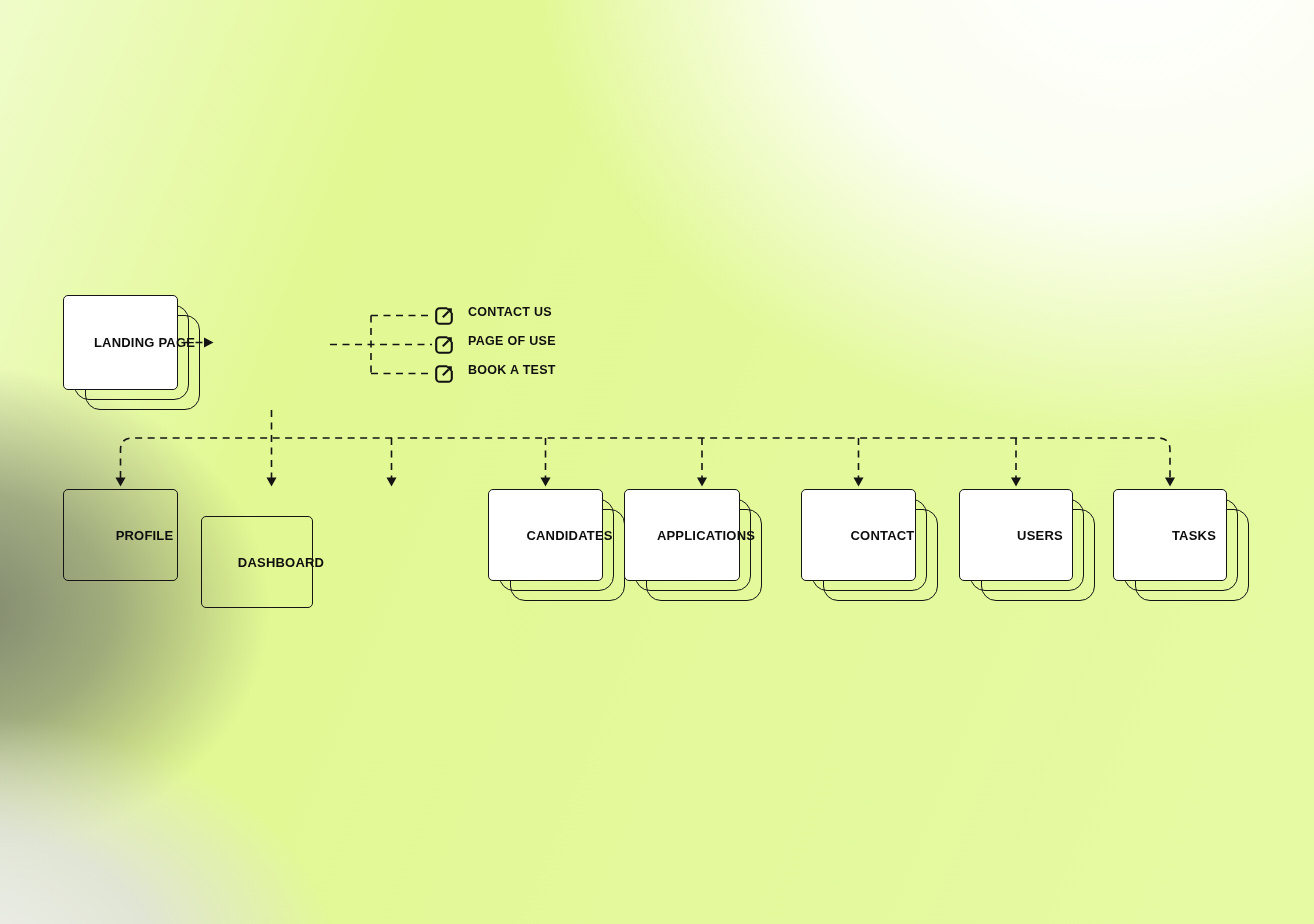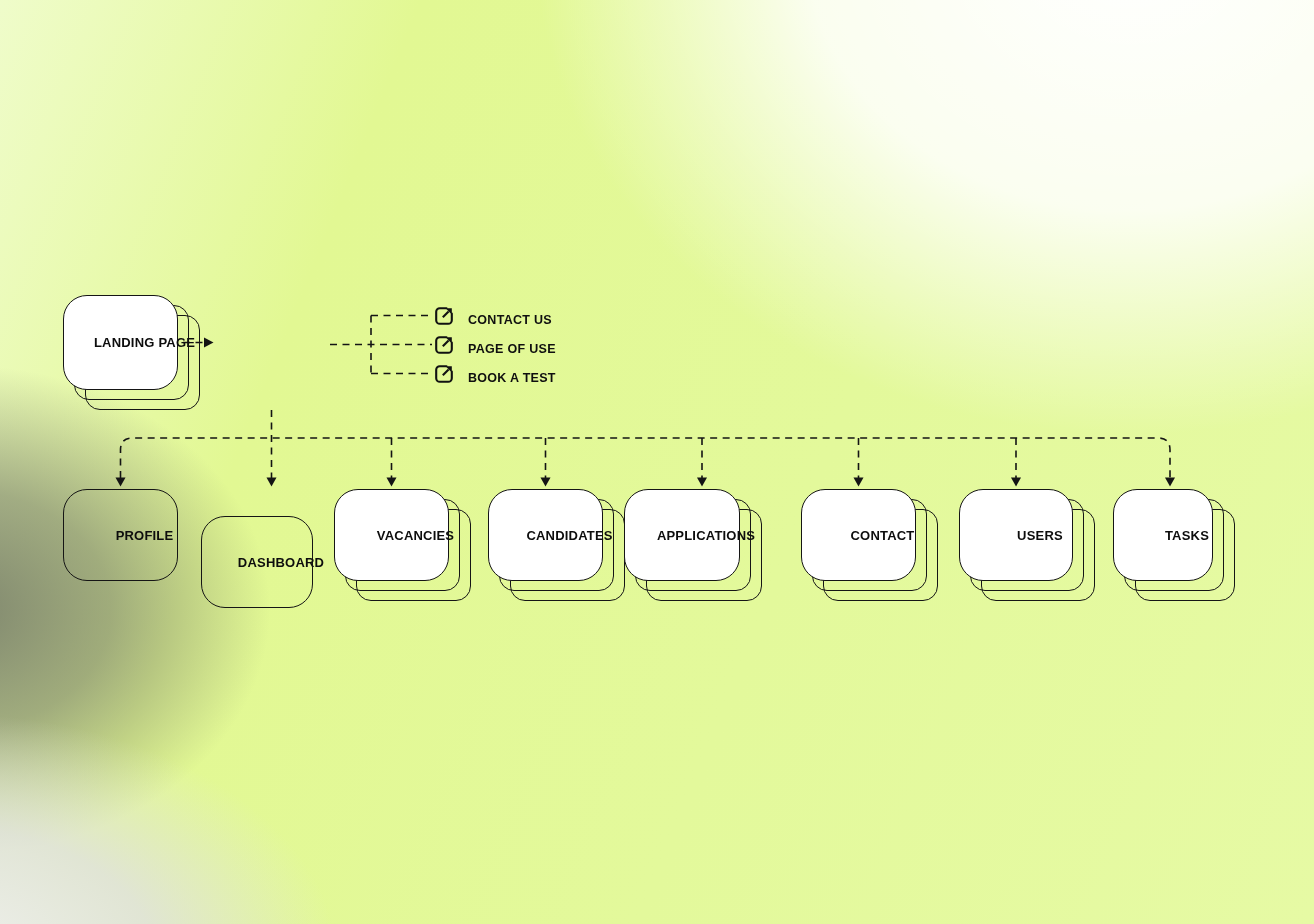--- a/index.html
+++ b/index.html
@@ -13,26 +13,26 @@
       linear-gradient(112deg, #effcca 0%, #e2f893 25%, #e3f99b 60%, #e6faa4 100%);
   }
   svg.connectors{position:absolute;left:0;top:0;pointer-events:none;}
   .dash{fill:none;stroke:#141414;stroke-width:1.6;stroke-dasharray:7 5.5;}
   .head{fill:#141414;stroke:none;}
 
   .card{position:absolute;}
   .ghost{position:absolute;inset:0;border:1.5px solid #151515;border-radius:15px;background:transparent;display:block;}
   .g1{transform:translate(11px,10px);}
   .g2{transform:translate(22px,20px);}
-  .face{position:absolute;inset:0;border:1.5px solid #151515;border-radius:24px;background:#ffffff;
+  .face{position:absolute;inset:0;border:1.5px solid #151515;border-radius:5px;background:#ffffff;
         display:flex;align-items:center;justify-content:center;padding-left:48px;}
   .card.plain .face{background:transparent;}
   .lbl{font-weight:700;font-size:13px;line-height:1;letter-spacing:.2px;color:#0d0d0d;white-space:nowrap;}
 
-  .ext-link{position:absolute;left:433px;height:22px;display:flex;align-items:flex-end;cursor:pointer;}
+  .ext-link{position:absolute;left:433px;height:22px;display:flex;align-items:flex-start;cursor:pointer;}
   .ext-icon{width:22px;height:22px;display:block;flex:0 0 auto;}
   .ext-lbl{margin-left:13px;font-weight:700;font-size:12.5px;letter-spacing:.3px;color:#0f0f0f;white-space:nowrap;}
 </style>
 </head>
 <body>
 
 <div class="canvas">
 
   <svg class="connectors" width="1314" height="924" viewBox="0 0 1314 924">
 
@@ -104,27 +104,20 @@
       <span class="lbl">PROFILE</span>
     </div>
   </div>
 
   <div class="card plain" style="left:201px;top:516px;width:112px;height:92px">
     <div class="face">
       <span class="lbl">DASHBOARD</span>
     </div>
   </div>
 
-  <div class="card stacked" style="left:334px;top:489px;width:115px;height:92px">
-    <i class="ghost g2"></i>
-    <i class="ghost g1"></i>
-    <div class="face">
-      <span class="lbl">VACANCIES</span>
-    </div>
-  </div>
 
   <div class="card stacked" style="left:488px;top:489px;width:115px;height:92px">
     <i class="ghost g2"></i>
     <i class="ghost g1"></i>
     <div class="face">
       <span class="lbl">CANDIDATES</span>
     </div>
   </div>
 
   <div class="card stacked" style="left:624px;top:489px;width:116px;height:92px">
@@ -144,21 +137,21 @@
   </div>
 
   <div class="card stacked" style="left:959px;top:489px;width:114px;height:92px">
     <i class="ghost g2"></i>
     <i class="ghost g1"></i>
     <div class="face">
       <span class="lbl">USERS</span>
     </div>
   </div>
 
-  <div class="card stacked" style="left:1113px;top:489px;width:100px;height:92px">
+  <div class="card stacked" style="left:1113px;top:489px;width:114px;height:92px">
     <i class="ghost g2"></i>
     <i class="ghost g1"></i>
     <div class="face">
       <span class="lbl">TASKS</span>
     </div>
   </div>
 
 </div>
 
 </body></html>

